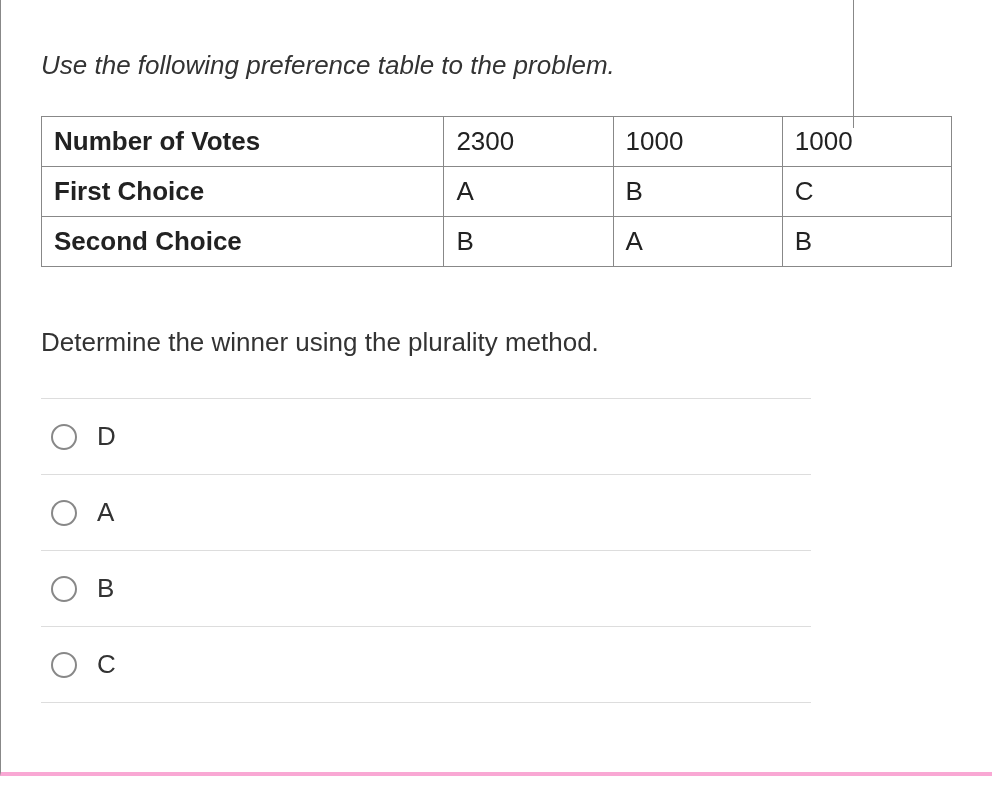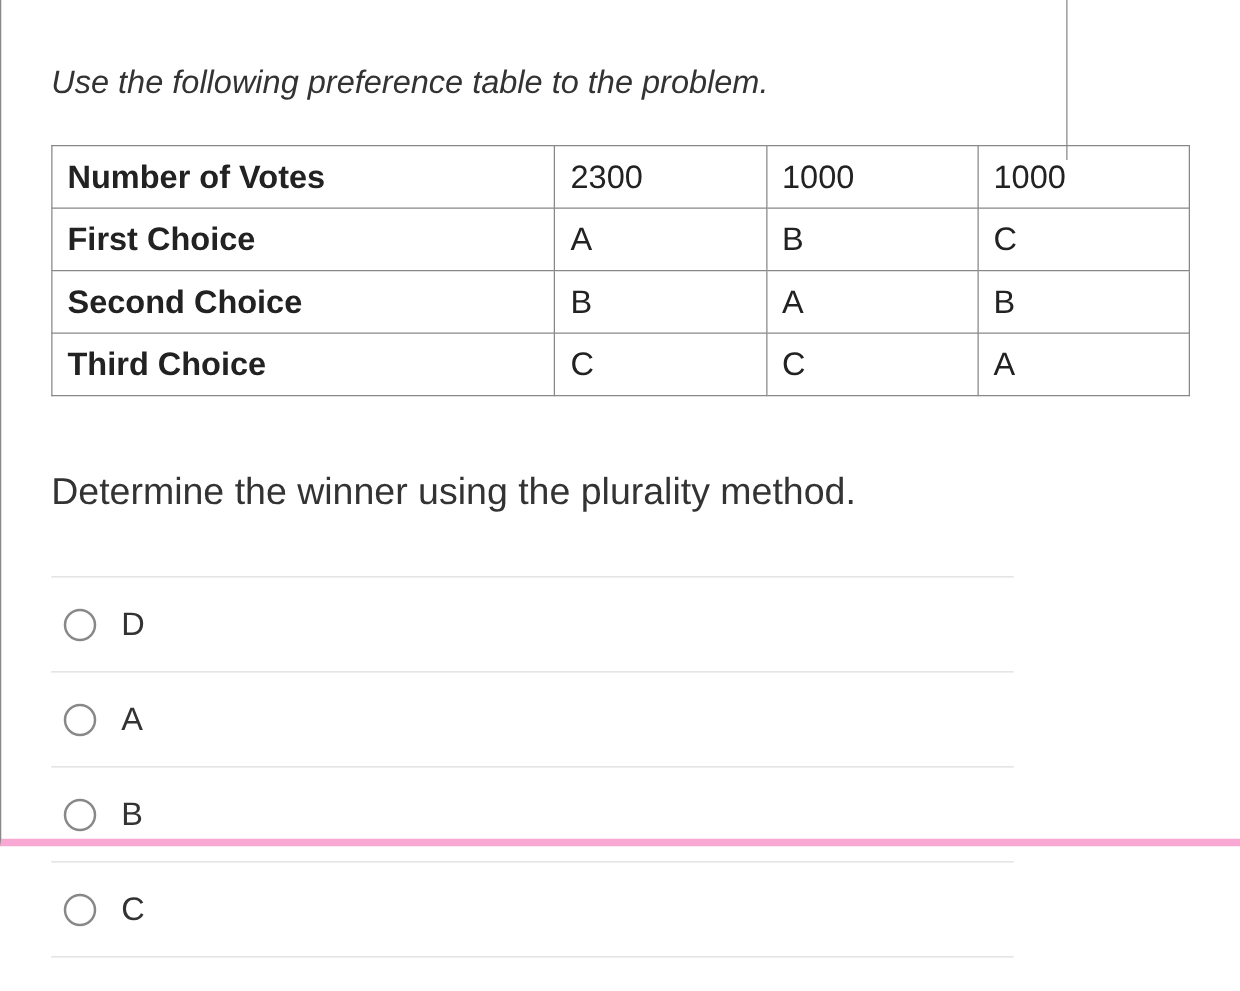--- a/index.html
+++ b/index.html
@@ -11,23 +11,23 @@
       font-family: 'Segoe UI', Arial, sans-serif;
       background: #fff;
       color: #222;
       width: 992px;
       height: 793px;
       position: relative;
     }
     .container {
       padding: 50px 40px 40px 40px;
       border-left: 1px solid #888;
-      border-bottom: 6px solid #f9a8d4;
+      border-bottom: 4px solid #f9a8d4;
       width: 992px;
-      height: 677px;
+      height: 776px;
     }
     .vertical-line {
       position: absolute;
       top: 0;
       left: 853px;
       width: 1px;
       height: 128px;
       background: #888;
     }
     .instruction {
@@ -49,22 +49,22 @@
       height: 50px;
     }
     table.preference td.label {
       font-weight: 600;
       width: 44%;
     }
     table.preference td.col {
       width: 18.5%;
     }
     .question {
-      font-size: 30px;
-      margin-bottom: 50px;
+      font-size: 26px;
+      margin-bottom: 40px;
       color: #333;
     }
     .options {
       width: 770px;
     }
     .option {
       display: flex;
       align-items: center;
       padding: 22px 10px;
       border-top: 1px solid #ddd;
@@ -108,26 +108,20 @@
       <td class="col">A</td>
       <td class="col">B</td>
       <td class="col">C</td>
     </tr>
     <tr>
       <td class="label">Second Choice</td>
       <td class="col">B</td>
       <td class="col">A</td>
       <td class="col">B</td>
     </tr>
-    <tr>
-      <td class="label">Third Choice</td>
-      <td class="col">C</td>
-      <td class="col">C</td>
-      <td class="col">A</td>
-    </tr>
   </tbody>
     </table>
 
   <p class="question">Determine the winner using the plurality method.</p>
 
   <div class="options">
     <div class="option">
       <div class="radio"></div>
       <span class="option-label">D</span>
     </div>

